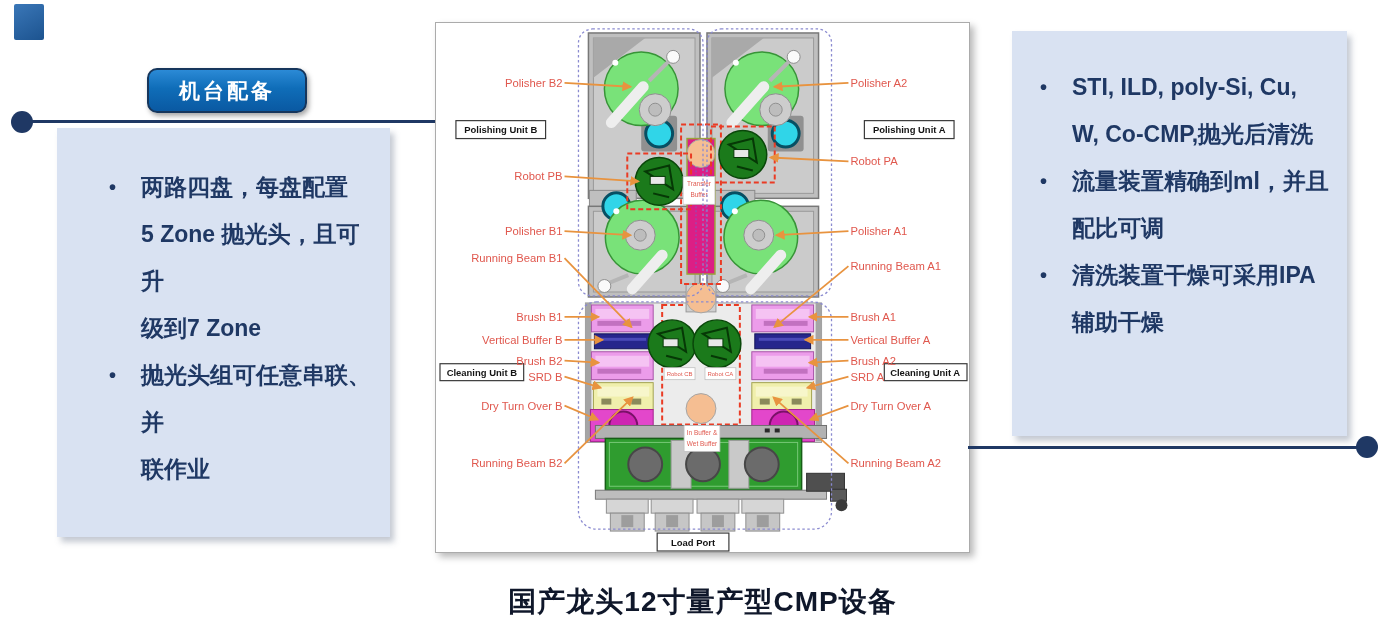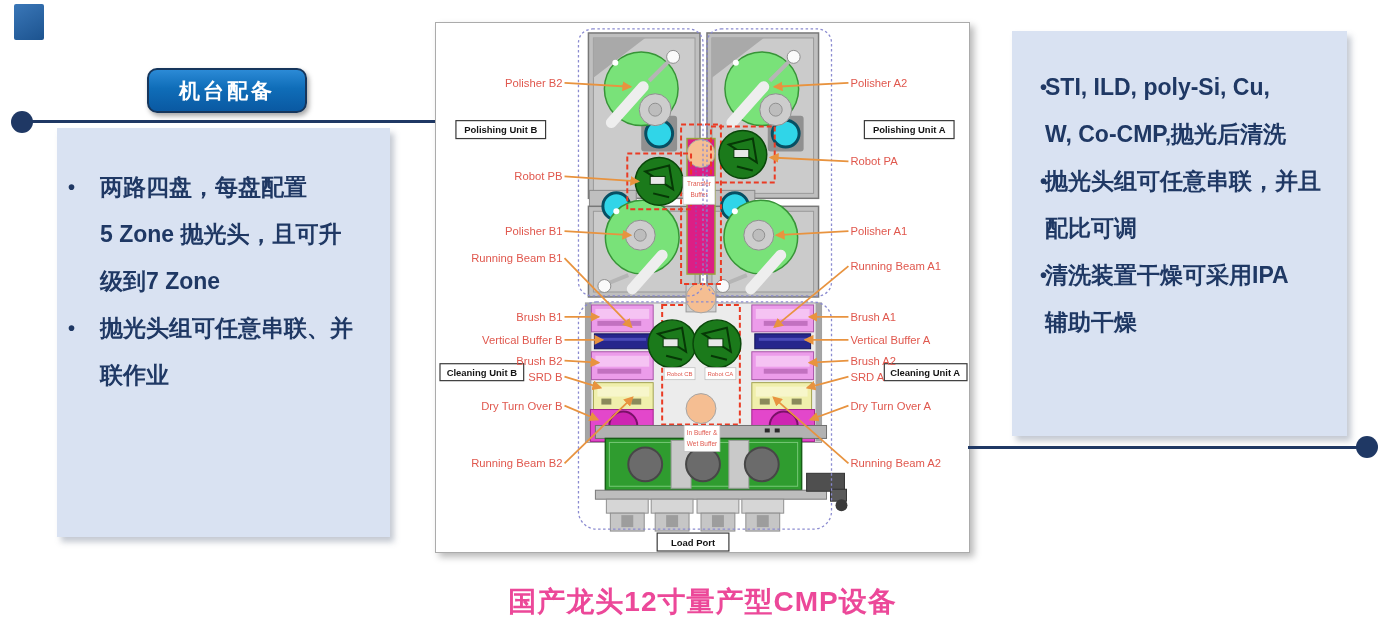--- a/index.html
+++ b/index.html
@@ -26,34 +26,34 @@
   }
   .panel ul{list-style:none;margin:0;padding:0;}
   .panel li{
     position:relative;color:#1F3864;font-weight:bold;font-size:23px;
     line-height:47px;white-space:pre-line;
   }
   .panel li::before{
     content:"\2022";position:absolute;top:0;font-size:20px;color:#1F3864;
   }
   .left-panel{left:57px;top:128px;width:333px;height:409px;}
-  .left-panel ul{padding-top:36px;}
+  .left-panel ul{padding-top:36px;margin-left:41px;}
   .left-panel li{padding-left:43px;padding-right:8px;}
   .left-panel li::before{left:11px;}
   .right-panel{left:1012px;top:31px;width:335px;height:405px;}
   .right-panel ul{padding-top:33px;}
-  .right-panel li{padding-left:33px;padding-right:6px;}
+  .right-panel li{padding-left:60px;padding-right:6px;}
   .right-panel li::before{left:28px;}
   .diagram-frame{
     position:absolute;left:435px;top:22px;width:535px;height:531px;box-sizing:border-box;
     background:#ffffff;border:1px solid #ABABAB;box-shadow:4px 4px 7px rgba(0,0,0,.28);
   }
   .caption{
     position:absolute;left:435px;top:583px;width:535px;text-align:center;
-    font-size:28px;font-weight:bold;color:#ec4899;letter-spacing:1px;
+    font-size:28px;font-weight:bold;color:#0f172a;letter-spacing:1px;
   }
   svg text{font-family:"Liberation Sans",sans-serif;}
   .lbl{fill:#E0584E;font-size:11.3px;}
   .boxlbl{fill:#141414;font-size:9.5px;font-weight:bold;text-anchor:middle;}
   .smallred{fill:#E0584E;font-size:6.5px;text-anchor:middle;}
   .leader{stroke:#E8933F;stroke-width:1.8;fill:none;}
   .bluedash{fill:none;stroke:#8B8BD0;stroke-width:1.3;stroke-dasharray:2.5,2.5;}
   .reddash{fill:none;stroke:#EA3B24;stroke-width:2;stroke-dasharray:5,3;}
   .whitebox{fill:#ffffff;stroke:#c0c0c0;stroke-width:0.8;}
   .blackbox{fill:#ffffff;stroke:#3a3a3a;stroke-width:1.2;}
@@ -308,21 +308,21 @@
     <text class="lbl" x="416" y="388">Dry Turn Over A</text>
     <text class="lbl" x="416" y="446">Running Beam A2</text>
   </g>
 </svg>
 </div>
 
 <div class="panel right-panel">
   <ul>
     <li>STI, ILD, poly-Si, Cu,
 W, Co-CMP,抛光后清洗</li>
-    <li>抛光头组可任意串联，并且
+    <li>流量装置精确到ml，并且
 配比可调</li>
     <li>清洗装置干燥可采用IPA
 辅助干燥</li>
   </ul>
 </div>
 
 <div class="connector-line" style="left:968px;top:446px;width:390px;"></div>
 <div class="connector-dot" style="left:1356px;top:436px;"></div>
 
 <div class="caption">国产龙头12寸量产型CMP设备</div>

